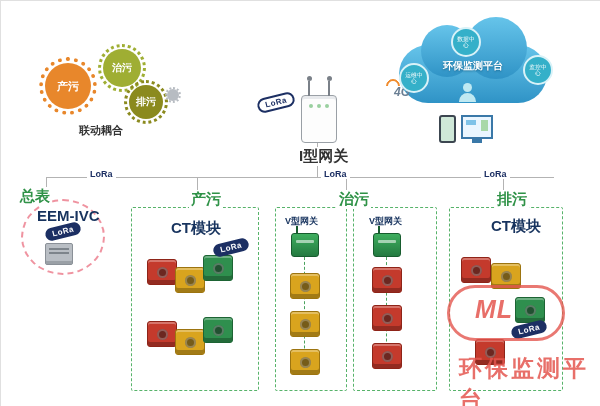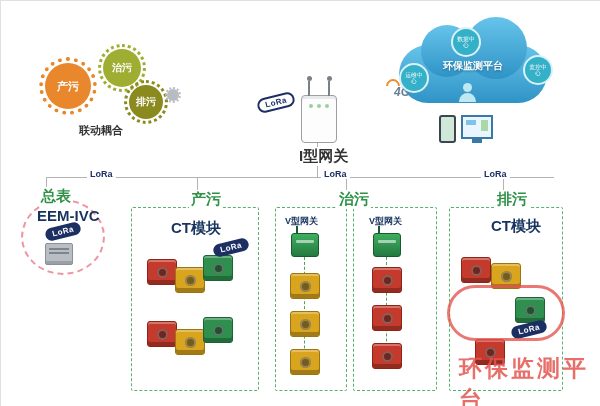--- a/index.html
+++ b/index.html
@@ -139,21 +139,21 @@
   <div class="v-line" style="left:316px;top:140px;height:36px;"></div>
   <div class="v-line" style="left:45px;top:176px;height:12px;"></div>
   <div class="v-line" style="left:196px;top:176px;height:30px;"></div>
   <div class="v-line" style="left:345px;top:176px;height:30px;"></div>
   <div class="v-line" style="left:502px;top:176px;height:30px;"></div>
 
   <div class="lora-lbl" style="left:86px;top:168px;">LoRa</div>
   <div class="lora-lbl" style="left:320px;top:168px;">LoRa</div>
   <div class="lora-lbl" style="left:480px;top:168px;">LoRa</div>
 
-  <div class="lbl green" style="left:38px;top:186px;">总表</div>
+  <div class="lbl green" style="left:17px;top:186px;">总表</div>
   <div class="circle-zone" style="left:20px;top:198px;width:80px;height:72px;"></div>
   <div class="lbl navy" style="left:34px;top:206px;">EEM-IVC</div>
   <div class="lora" style="left:44px;top:224px;">LoRa</div>
   <div class="meter" style="left:44px;top:242px;"></div>
 
   <div class="zone" style="left:130px;top:206px;width:126px;height:182px;"></div>
   <div class="lbl green" style="left:188px;top:189px;">产污</div>
   <div class="lbl navy" style="left:168px;top:218px;">CT模块</div>
   <div class="lora" style="left:212px;top:240px;">LoRa</div>
   <div class="ct c-red" style="left:146px;top:258px;"></div>
@@ -184,15 +184,16 @@
   <div class="zone" style="left:448px;top:206px;width:112px;height:182px;"></div>
   <div class="lbl green" style="left:494px;top:189px;">排污</div>
   <div class="lbl navy" style="left:488px;top:216px;">CT模块</div>
   <div class="ct c-red" style="left:460px;top:256px;"></div>
   <div class="ct c-yellow" style="left:490px;top:262px;"></div>
   <div class="ct c-green" style="left:514px;top:296px;"></div>
   <div class="lora" style="left:510px;top:322px;">LoRa</div>
   <div class="ct c-red" style="left:474px;top:338px;"></div>
 
   <div class="wm-cloud" style="left:446px;top:284px;"></div>
+  <div class="wm wm-logo" style="left:474px;top:294px;">ML</div>
   <div class="wm wm-text" style="left:458px;top:352px;">环保监测平台</div>
 
 </div>
 
 </body></html>

